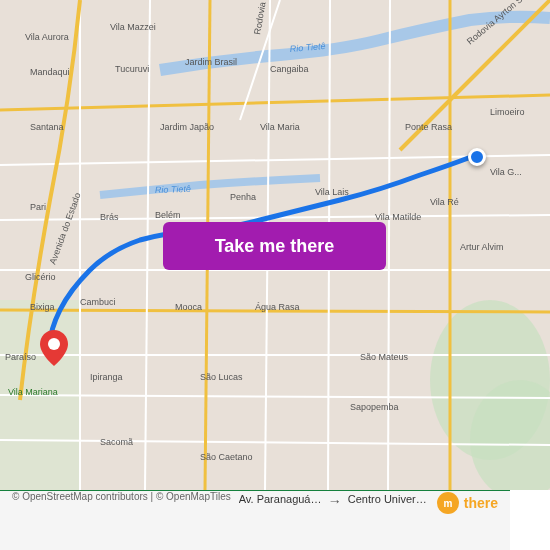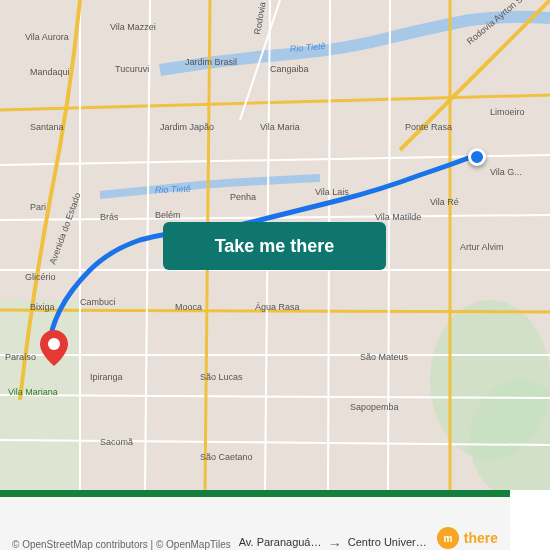--- a/index.html
+++ b/index.html
@@ -25,21 +25,21 @@
       top: 0; left: 0;
       width: 100%; height: 100%;
     }
 
     #take-me-there-btn {
       position: absolute;
       top: 222px;
       left: 163px;
       width: 223px;
       height: 48px;
-      background-color: #0f766e;
+      background-color: #a21caf;
       color: white;
       border: none;
       border-radius: 6px;
       font-size: 18px;
       font-weight: bold;
       cursor: pointer;
       z-index: 10;
     }
 
     #origin-pin {
@@ -61,23 +61,23 @@
       border-radius: 50%;
       border: 3px solid white;
       box-shadow: 0 2px 4px rgba(0,0,0,0.4);
       z-index: 10;
     }
 
     #footer {
       width: 510px;
       height: 60px;
       background-color: #f5f5f5;
-      border-top: 7px solid #15803d;
+      border-top: 1px solid #15803d;
       display: flex;
-      align-items: flex-end;
+      align-items: flex-start;
       padding: 0 12px;
       gap: 8px;
     }
 
     #attribution {
       font-size: 10px;
       color: #666;
       flex-shrink: 0;
     }
 

